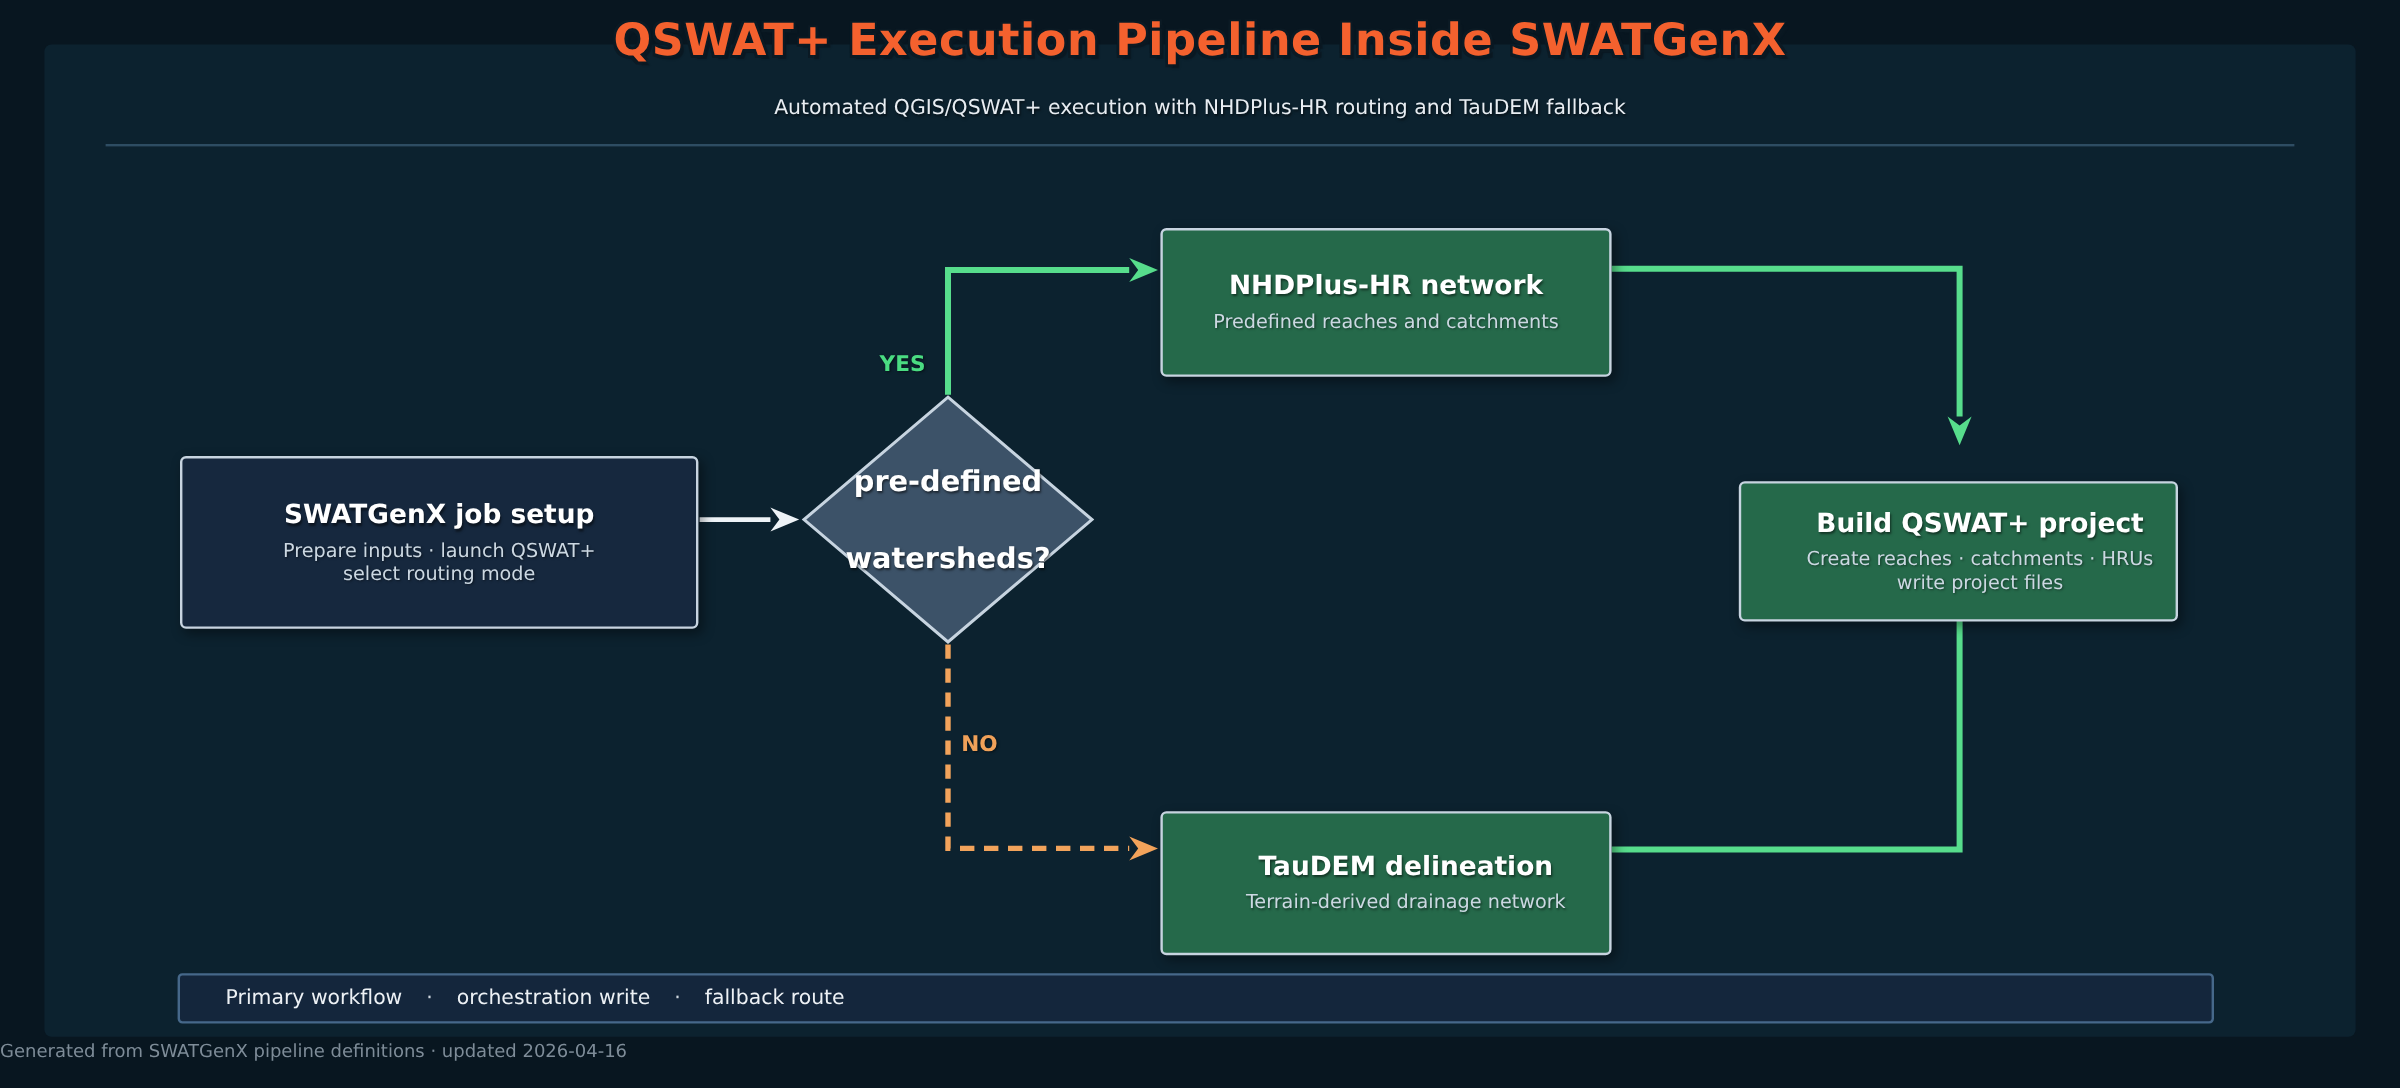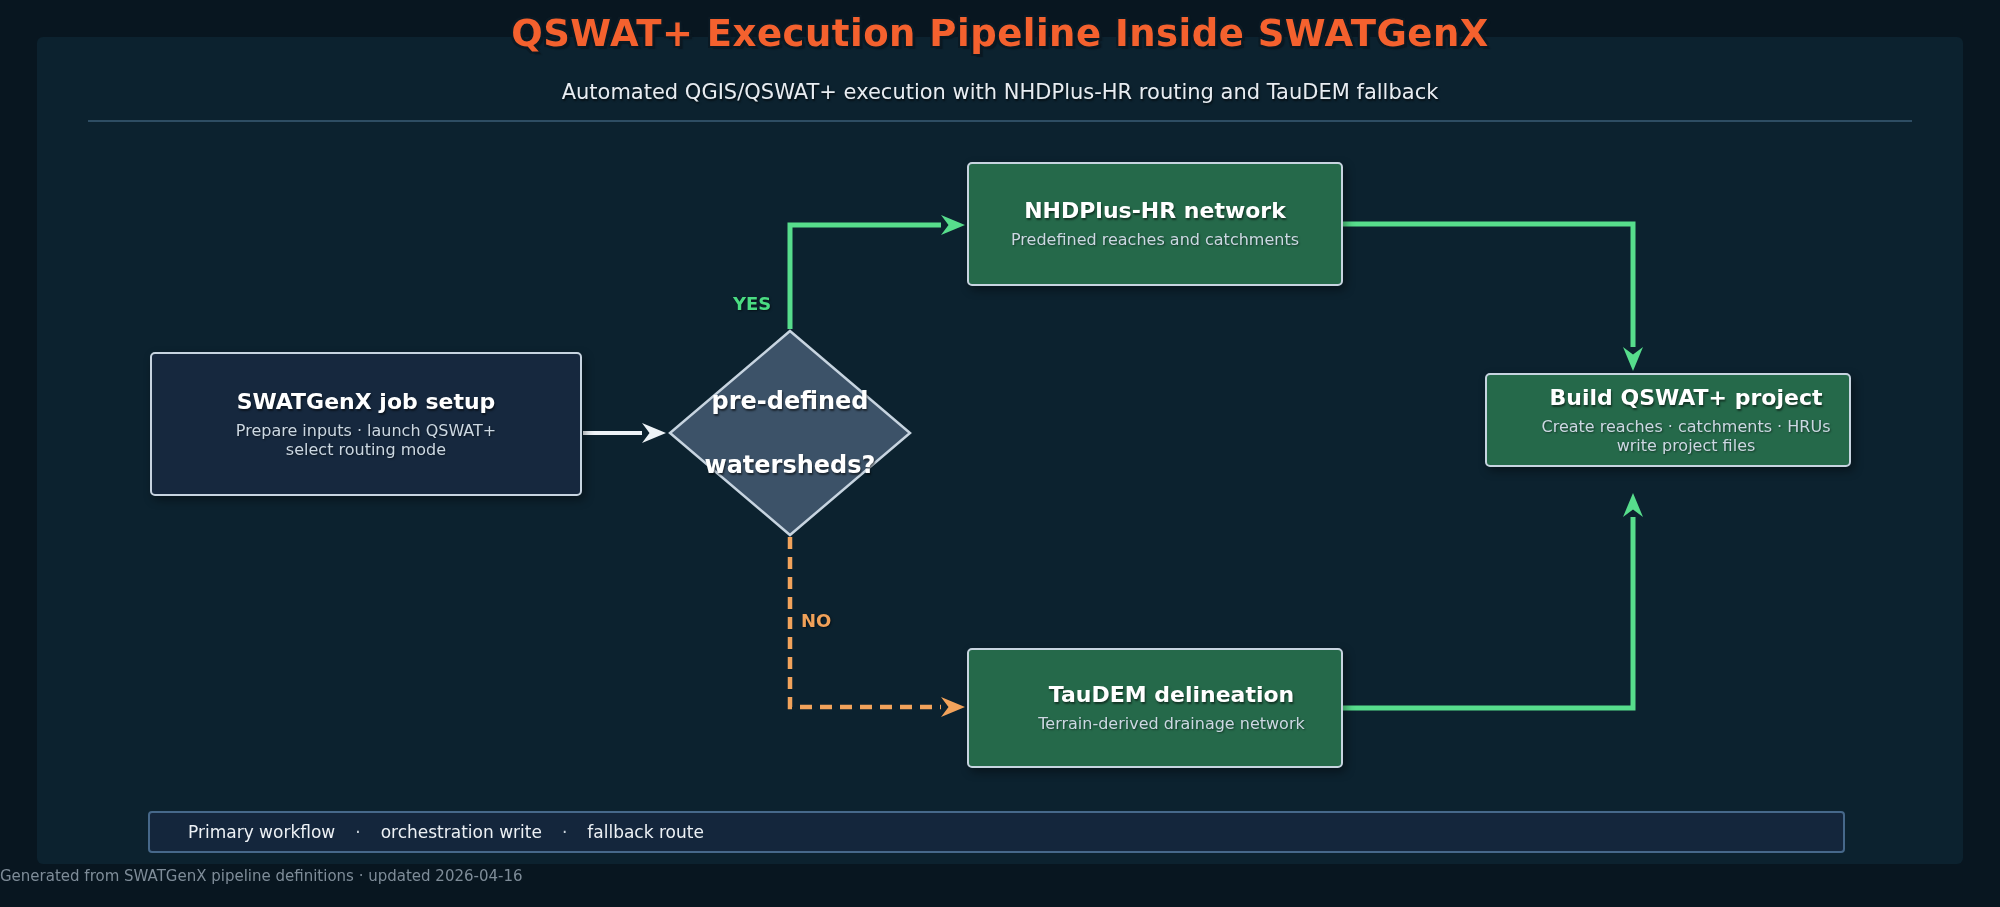--- a/index.html
+++ b/index.html
@@ -34,47 +34,48 @@
     background:var(--background_panel);border-radius:6px;
   }
   .page-title{
     position:absolute;left:0;right:0;top:12px;text-align:center;
     font-size:37px;font-weight:bold;color:var(--title_orange);
     text-shadow:-2px -2px 0 #0b1a24,2px -2px 0 #0b1a24,-2px 2px 0 #0b1a24,3px 3px 1px #0a1822;
     letter-spacing:0.5px;
   }
   .page-subtitle{
     position:absolute;left:0;right:0;top:80px;text-align:center;
-    font-size:21px;color:var(--subtitle_text);
+    font-size:17px;color:var(--subtitle_text);
     text-shadow:1px 2px 2px rgba(0,0,0,0.55);
   }
   .divider{
     position:absolute;left:88px;right:88px;top:120px;height:2px;
     background:var(--divider);
   }
   .node{
     position:absolute;box-sizing:border-box;
     border:2.5px solid var(--box_border);border-radius:5px;
     display:flex;flex-direction:column;align-items:center;justify-content:center;
     box-shadow:3px 4px 10px rgba(0,0,0,0.4);
     text-align:center;
+    margin-top:28px;
   }
   .node .node-title{
     font-size:22px;font-weight:bold;color:var(--node_title);
     text-shadow:1px 2px 2px rgba(0,0,0,0.5);
     margin-bottom:7px;
   }
   .node .node-sub{
     font-size:16px;color:var(--node_subtitle);line-height:1.2;
     text-shadow:1px 1px 2px rgba(0,0,0,0.45);
   }
   .node-start{left:150px;top:352px;width:432px;height:144px;background:var(--start_box_fill);}
   .node-nhdplus{left:967px;top:162px;width:376px;height:124px;background:var(--process_box_fill);}
   .node-taudem{left:967px;top:648px;width:376px;height:120px;background:var(--process_box_fill);padding-left:33px;}
-  .node-build{left:1485px;top:373px;width:366px;height:94px;background:var(--process_box_fill);padding-left:36px;}
+  .node-build{left:1449px;top:373px;width:366px;height:117px;background:var(--process_box_fill);padding-left:36px;}
   .decision-wrap{
     position:absolute;left:668px;top:329px;width:244px;height:208px;
   }
   .decision-wrap svg{position:absolute;left:0;top:0;}
   .decision-wrap .decision-text{
     position:absolute;inset:0;display:flex;flex-direction:column;
     align-items:center;justify-content:center;text-align:center;
     font-size:24px;font-weight:bold;color:#ffffff;line-height:1.1;
     text-shadow:1px 2px 2px rgba(0,0,0,0.55);
     gap:38px;

